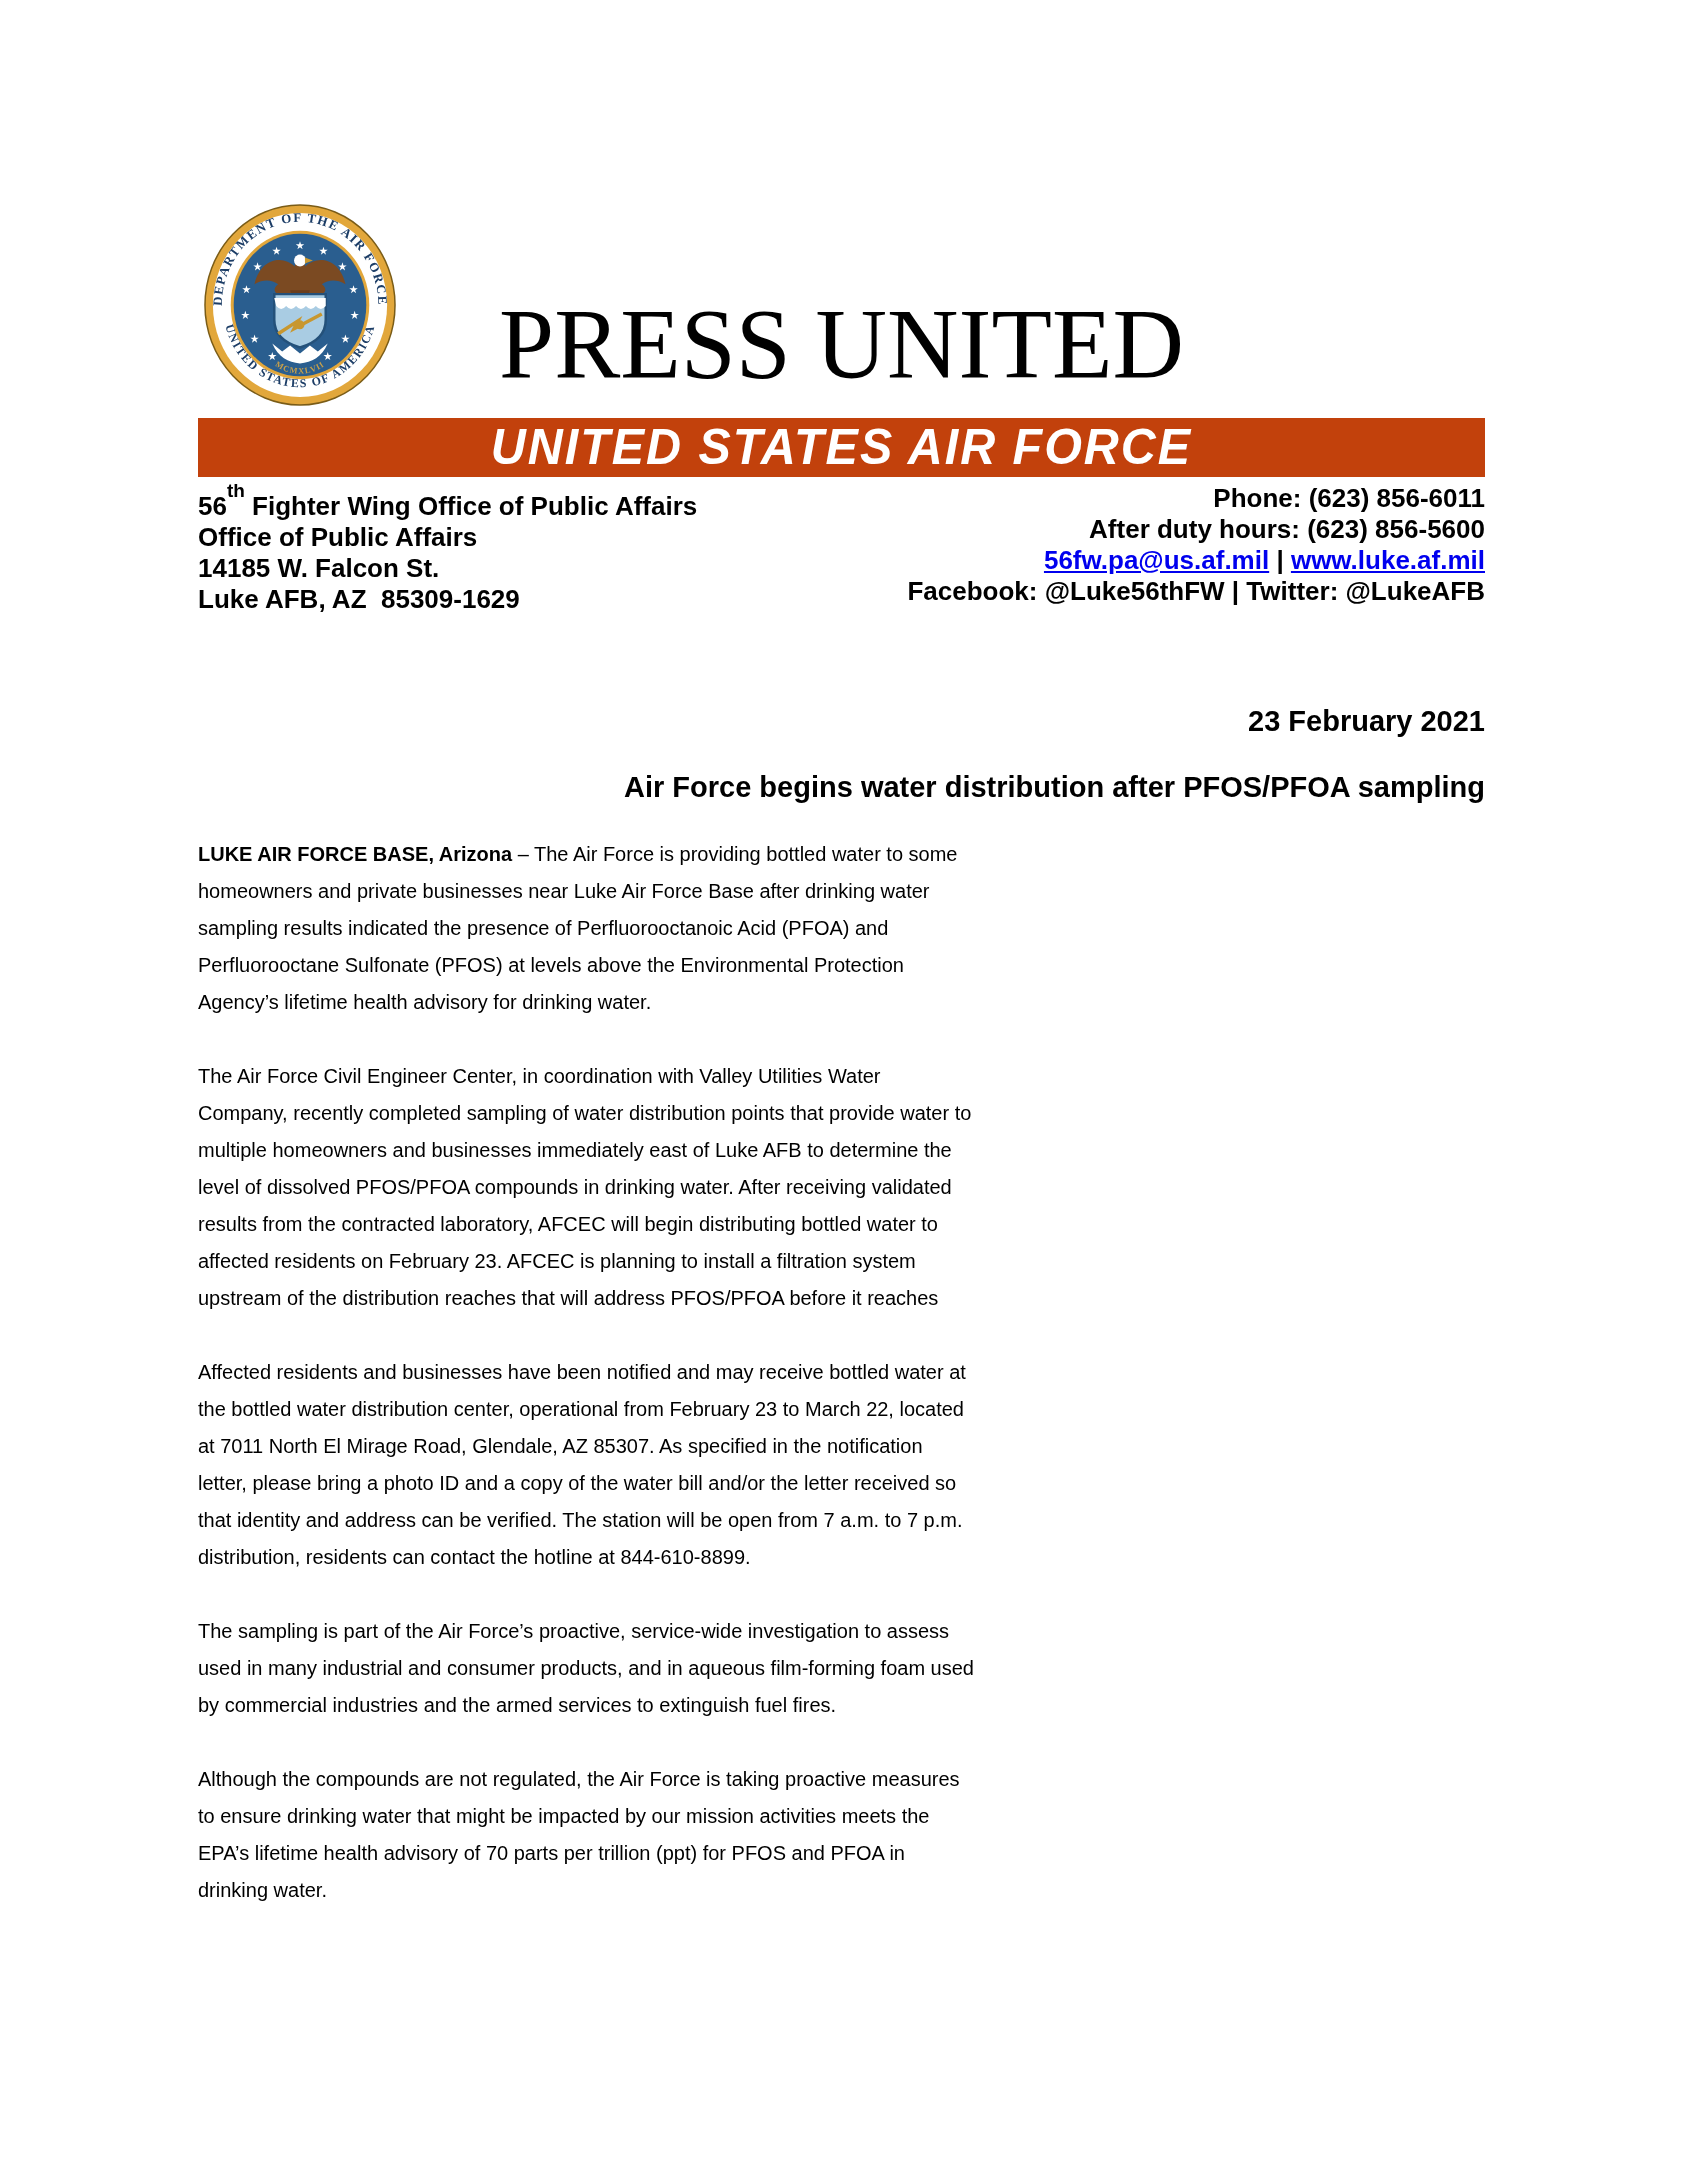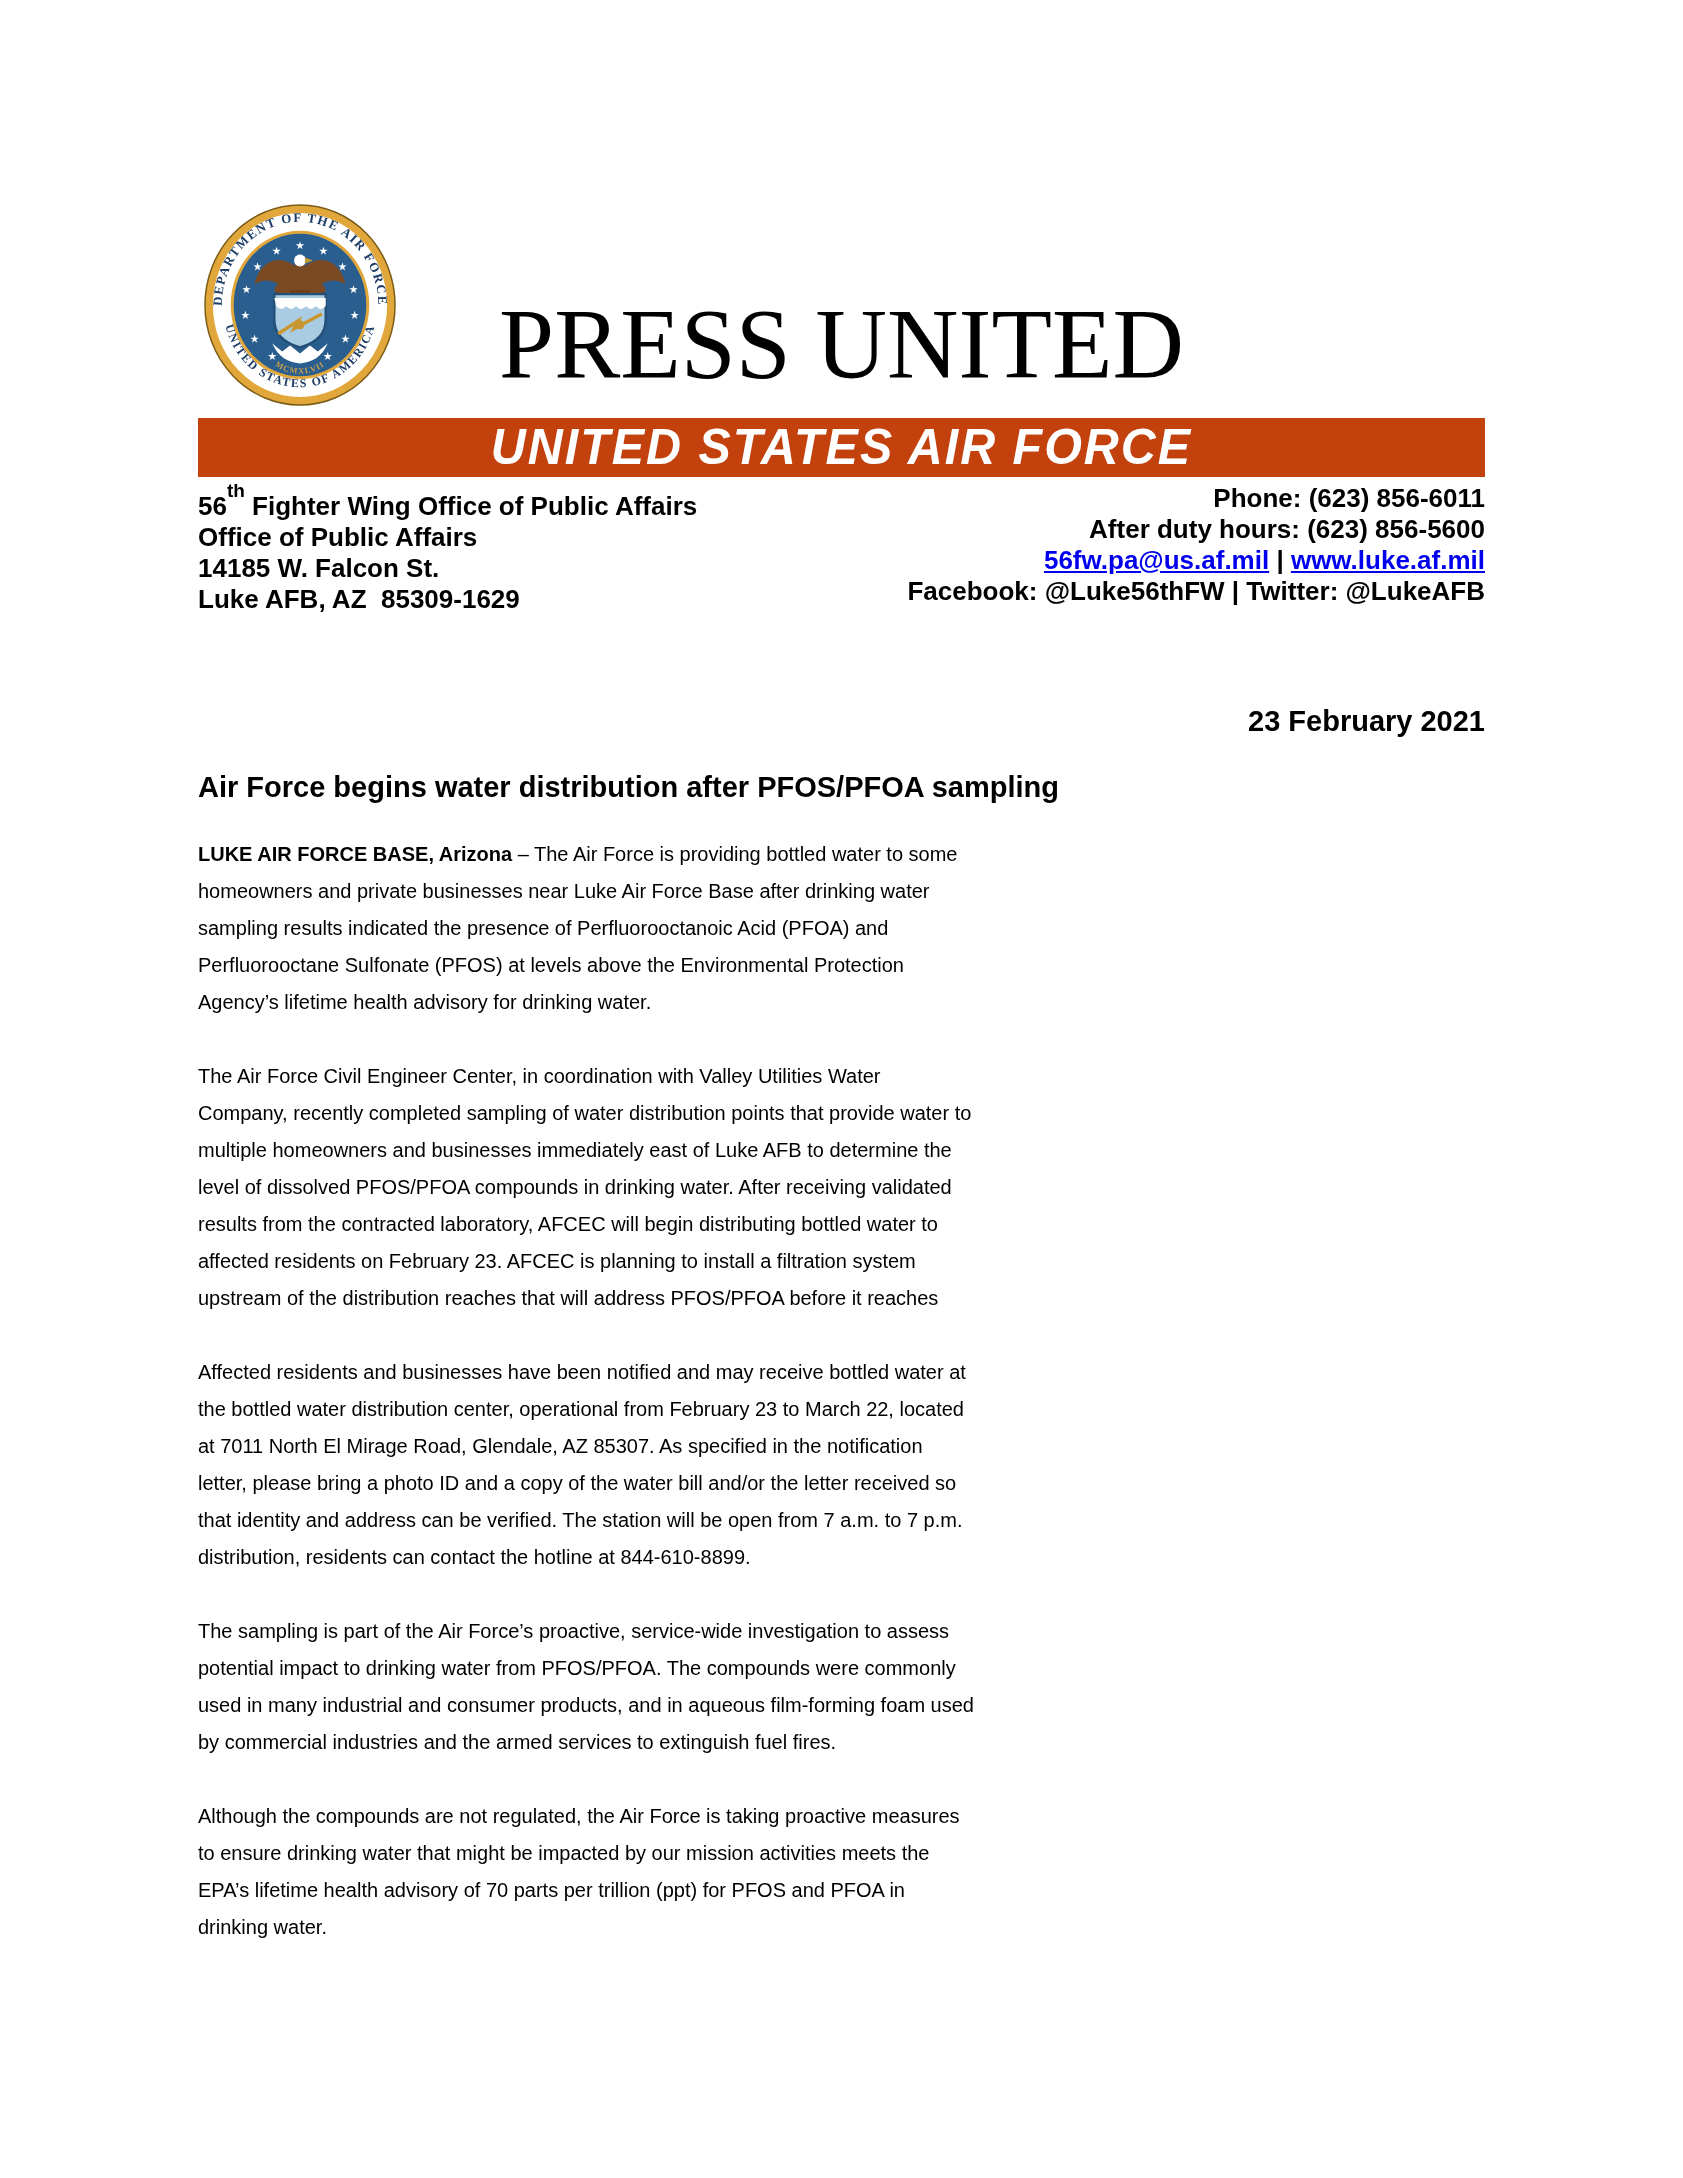--- a/index.html
+++ b/index.html
@@ -64,21 +64,21 @@
   .release-date {
     margin-top: 89px;
     text-align: right;
     font-weight: bold;
     font-size: 29px;
     line-height: 34px;
     white-space: pre;
   }
   .headline {
     margin-top: 32px;
-    text-align: left;
+    text-align: right;
     font-weight: bold;
     font-size: 29px;
     line-height: 34px;
     white-space: pre;
   }
 
   
   .body-copy {
     margin-top: 32px;
     font-size: 20px;
@@ -199,21 +199,20 @@
       <div class="para">
           <div class="body-line">Affected residents and businesses have been notified and may receive bottled water at</div>
           <div class="body-line">the bottled water distribution center, operational from February 23 to March 22, located</div>
           <div class="body-line">at 7011 North El Mirage Road, Glendale, AZ 85307. As specified in the notification</div>
           <div class="body-line">letter, please bring a photo ID and a copy of the water bill and/or the letter received so</div>
           <div class="body-line">that identity and address can be verified. The station will be open from 7 a.m. to 7 p.m.</div>
           <div class="body-line">distribution, residents can contact the hotline at 844-610-8899.</div>
         </div>
       <div class="para">
           <div class="body-line">The sampling is part of the Air Force’s proactive, service-wide investigation to assess</div>
-          <div class="body-line">potential impact to drinking water from PFOS/PFOA. The compounds were commonly</div>
           <div class="body-line">used in many industrial and consumer products, and in aqueous film-forming foam used</div>
           <div class="body-line">by commercial industries and the armed services to extinguish fuel fires.</div>
         </div>
       <div class="para">
           <div class="body-line">Although the compounds are not regulated, the Air Force is taking proactive measures</div>
           <div class="body-line">to ensure drinking water that might be impacted by our mission activities meets the</div>
           <div class="body-line">EPA’s lifetime health advisory of 70 parts per trillion (ppt) for PFOS and PFOA in</div>
           <div class="body-line">drinking water.</div>
         </div>
     </div>

